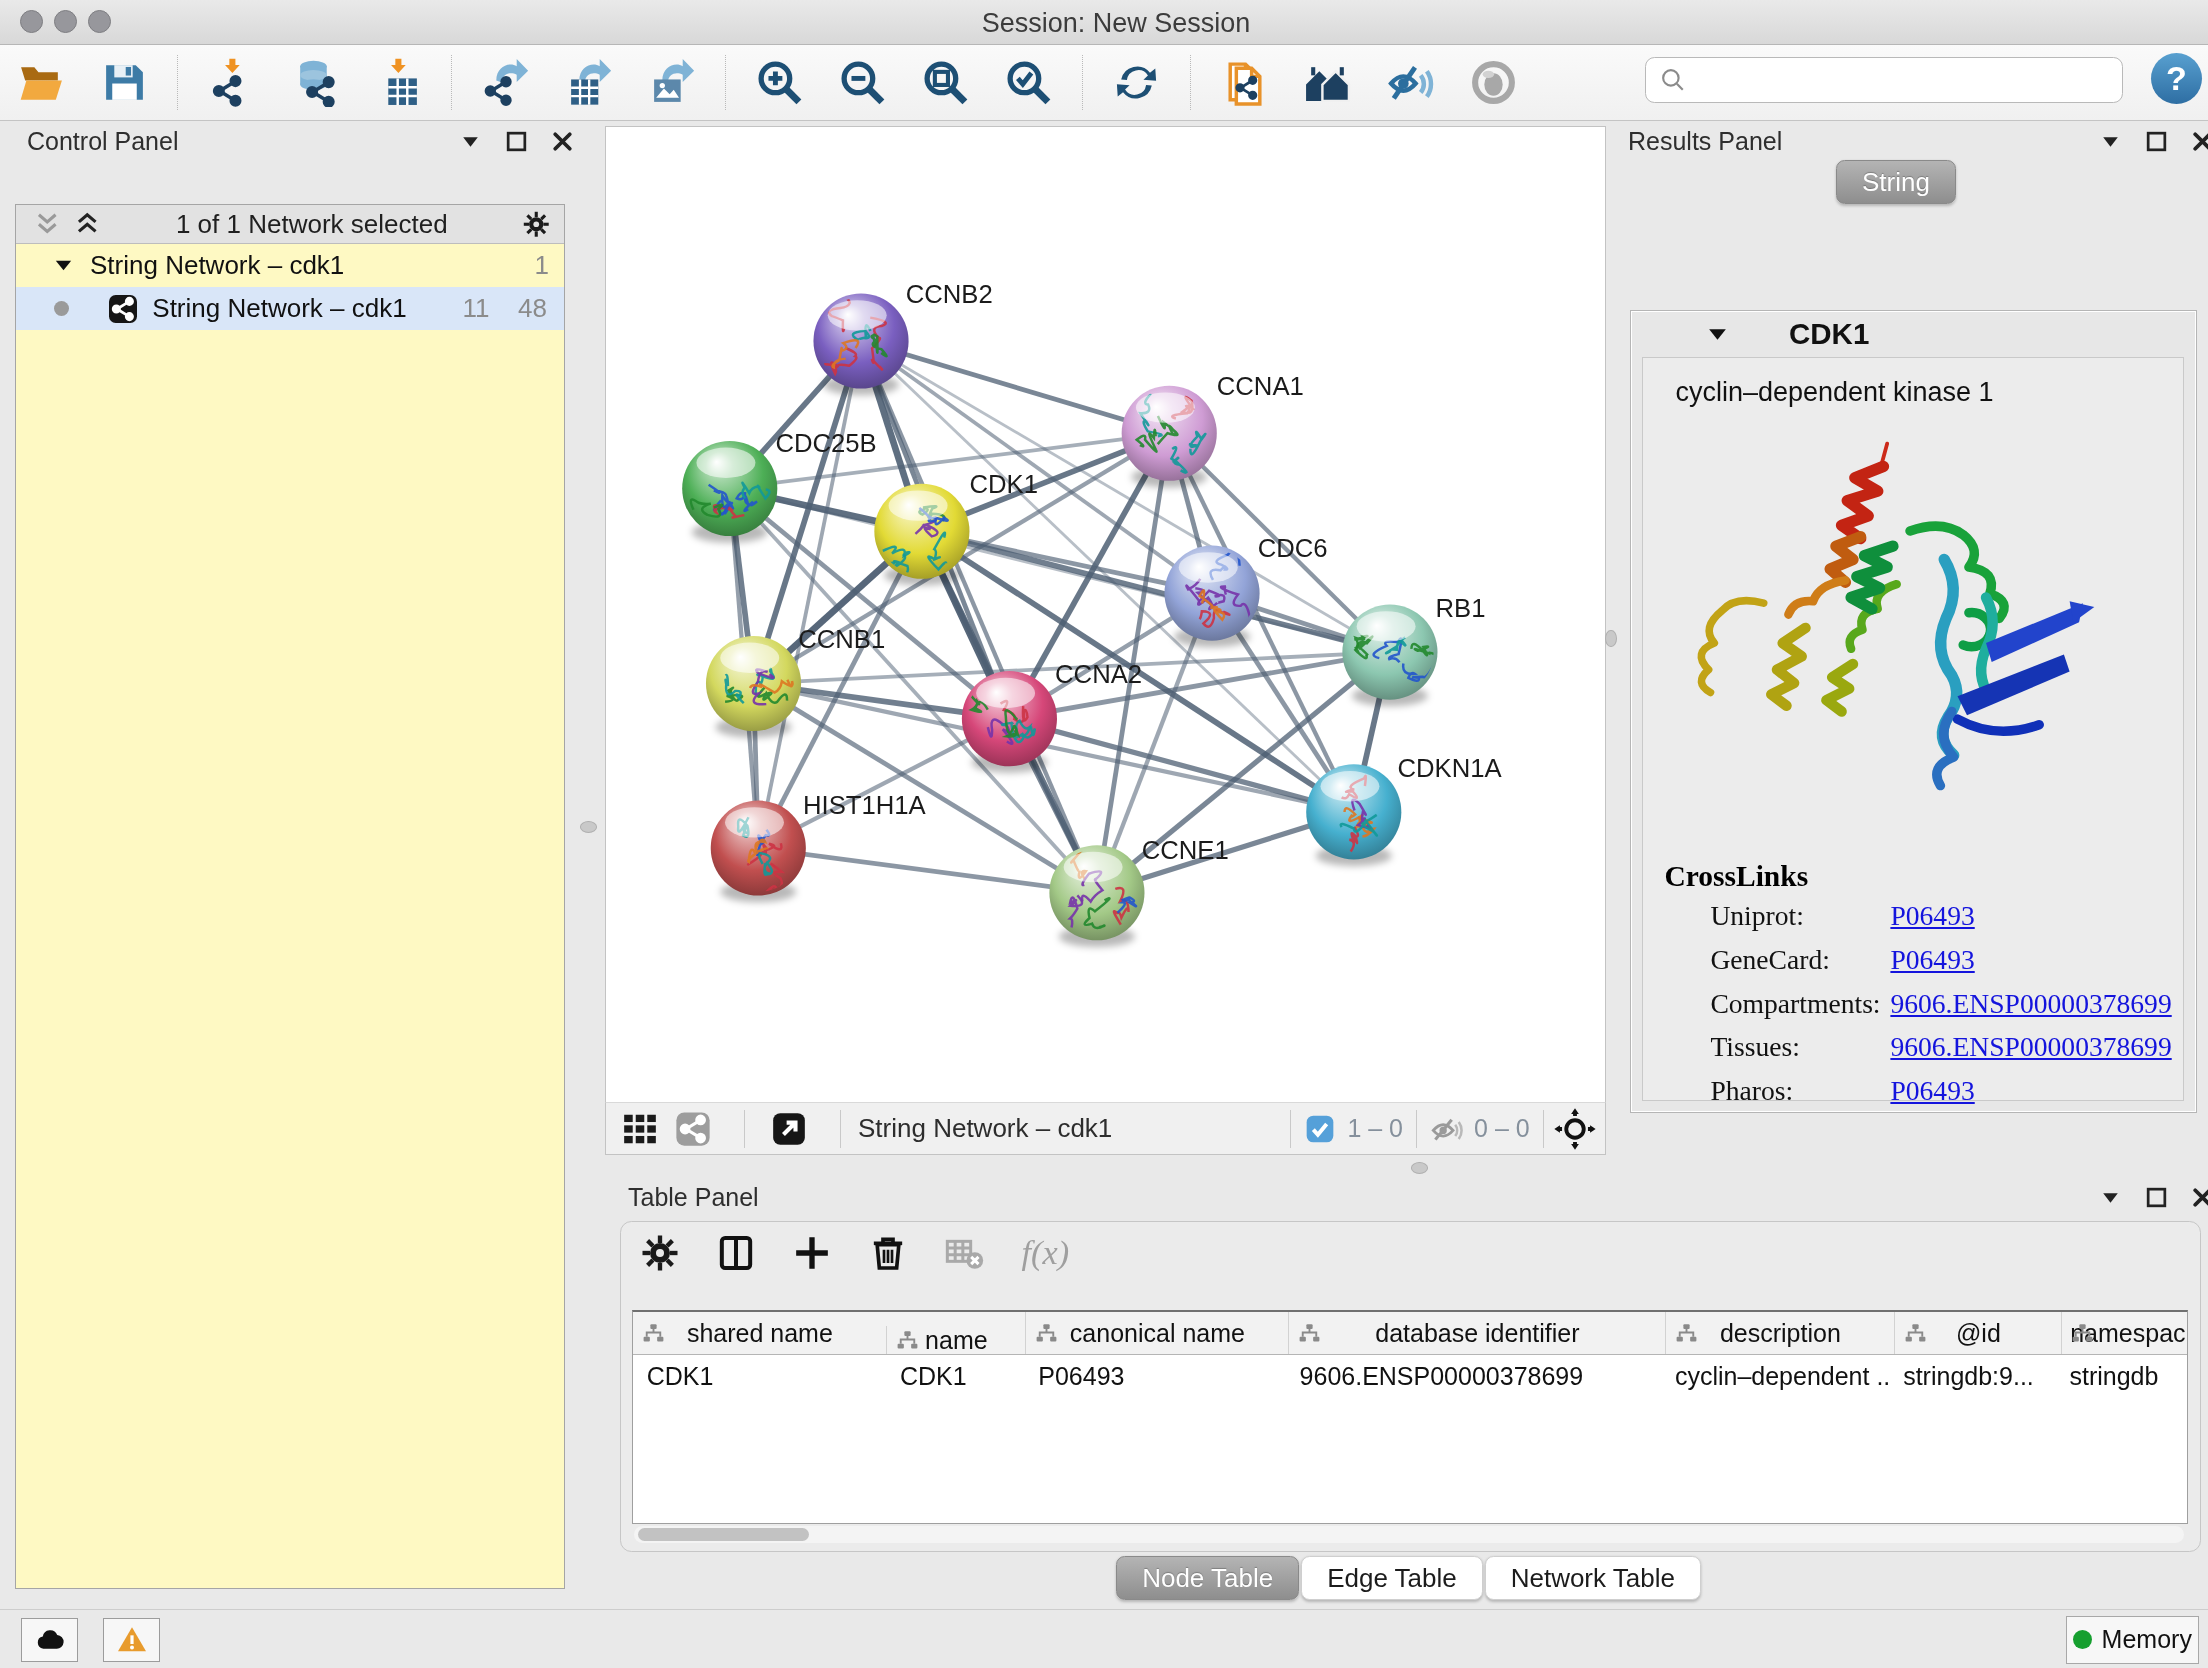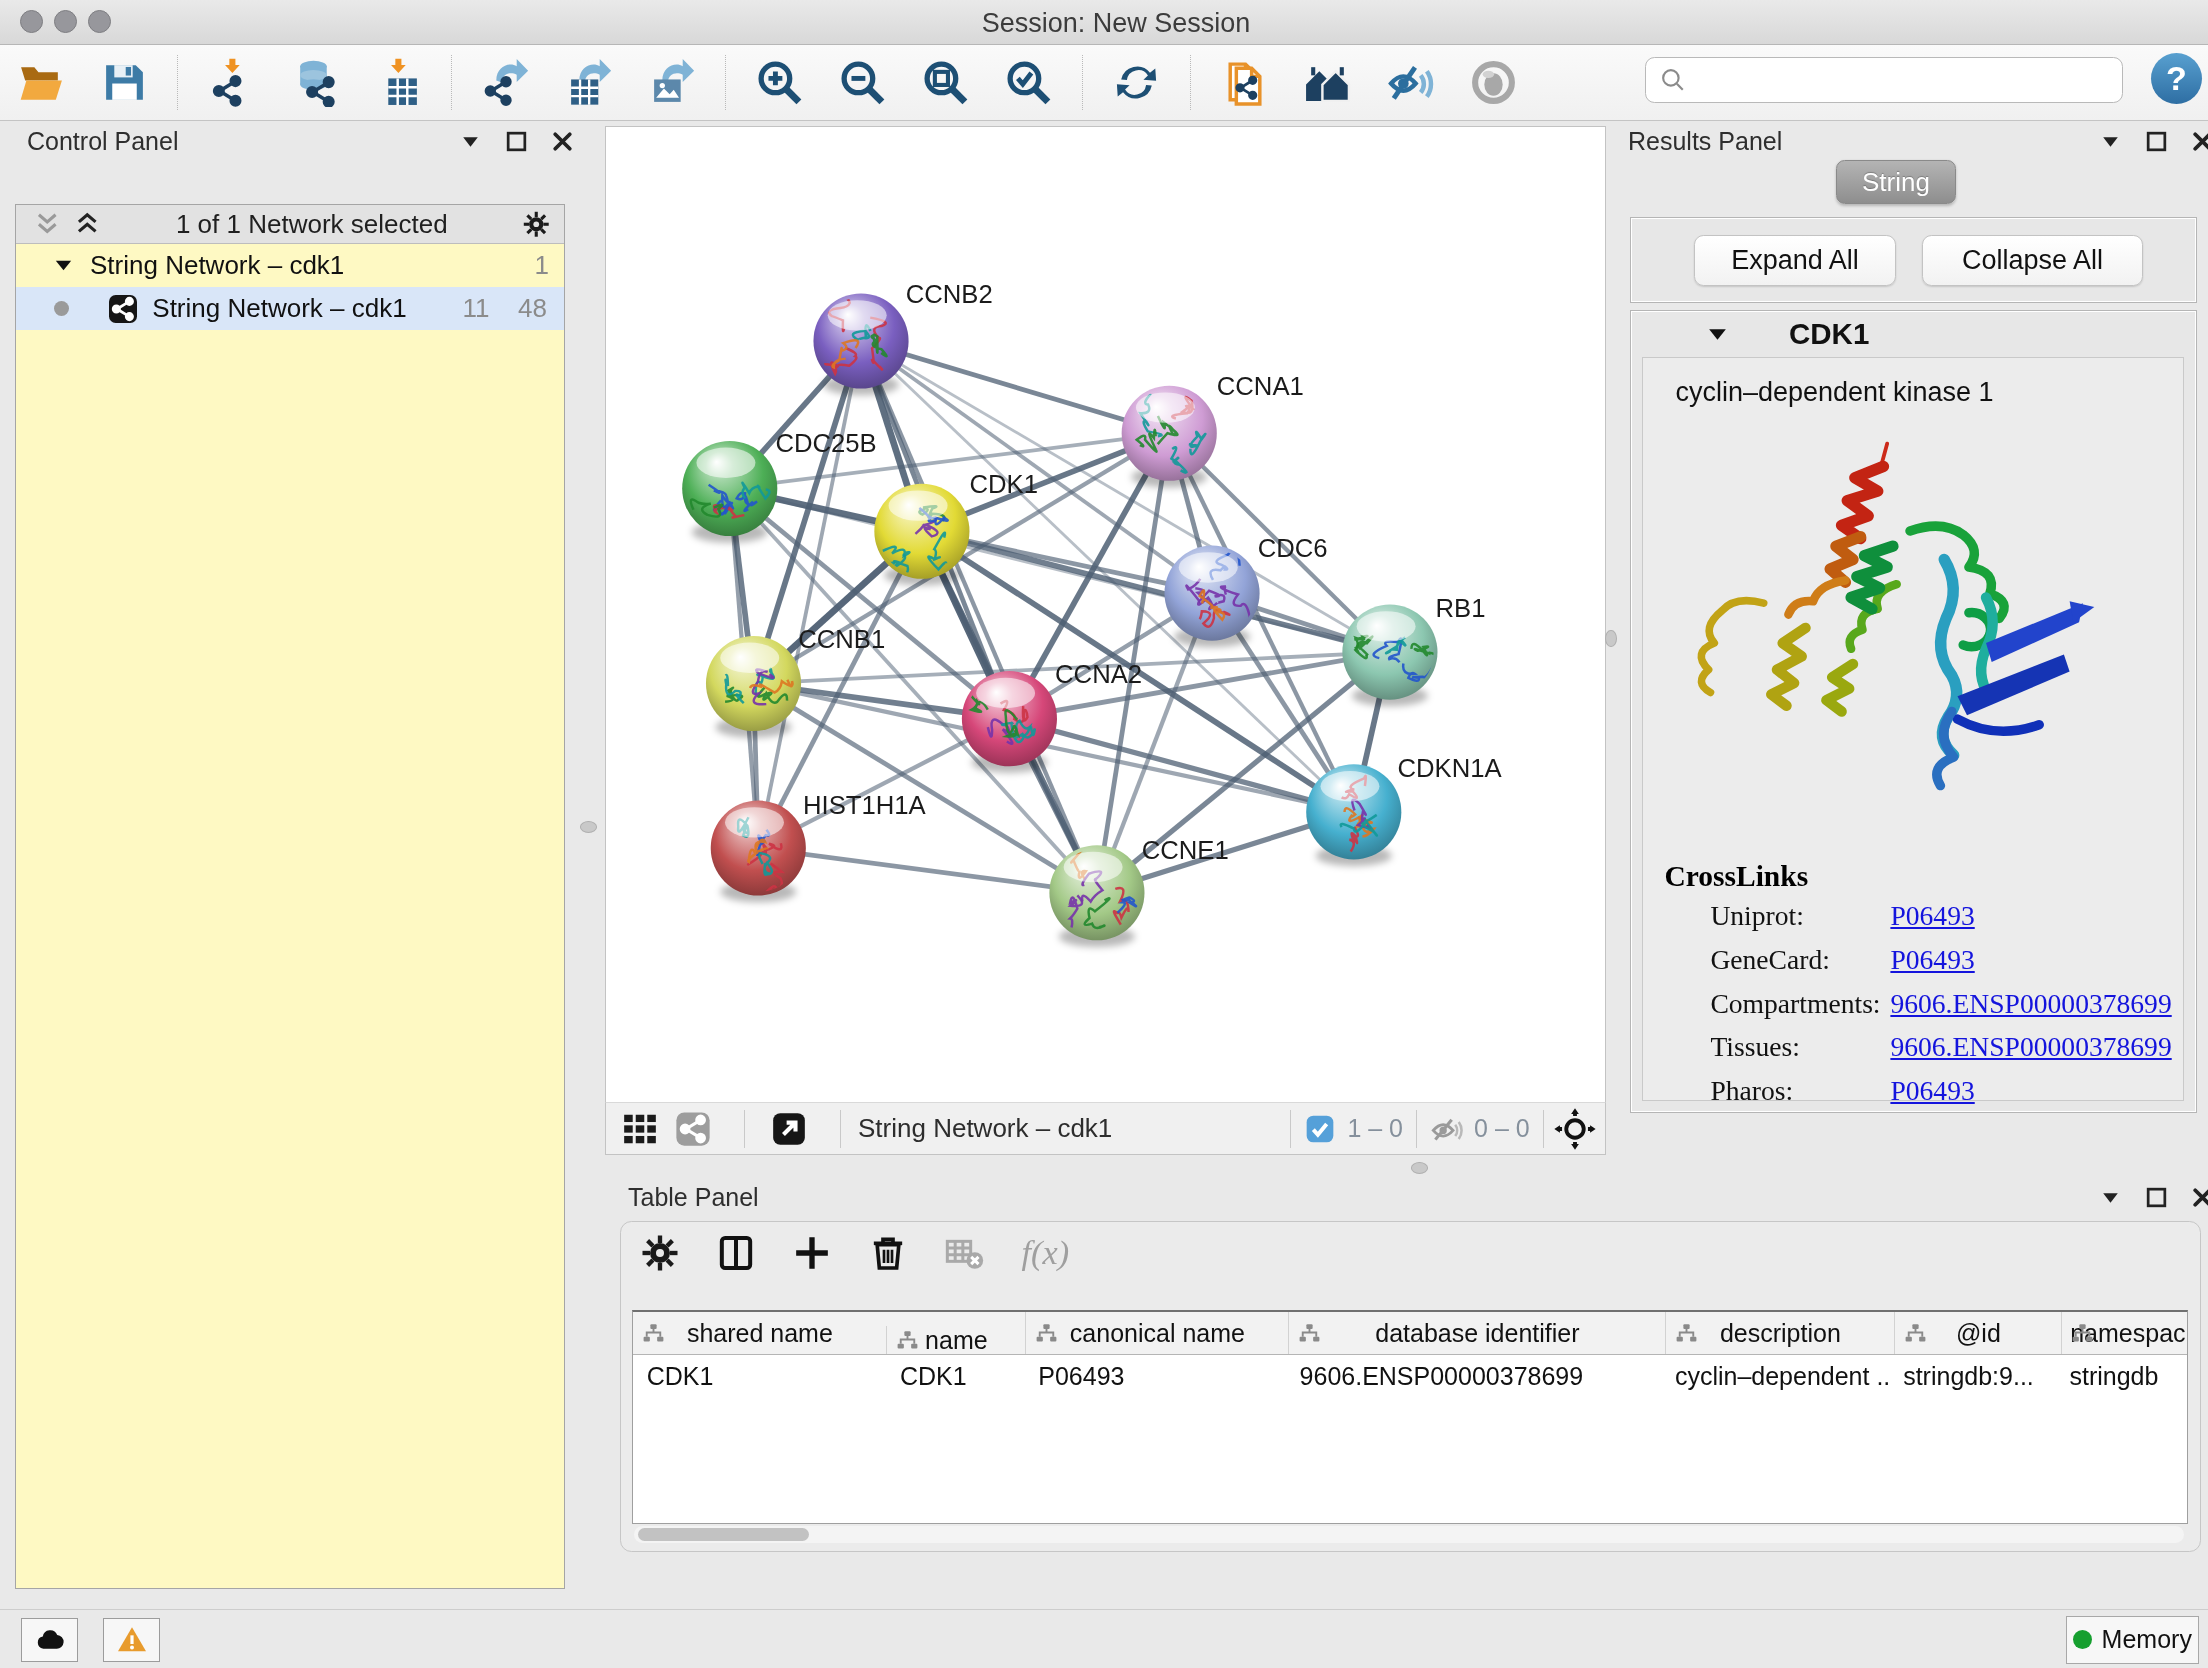--- a/index.html
+++ b/index.html
@@ -734,24 +734,20 @@
         <path d="M5 8 h14 l-7 9z" fill="#222"></path>
       </svg>
     <svg viewBox="0 0 24 24">
         <rect x="4" y="4" width="16" height="16" fill="none" stroke="#222" stroke-width="2.6"></rect>
       </svg>
     <svg viewBox="0 0 24 24">
         <path d="M5 5 L19 19 M19 5 L5 19" stroke="#222" stroke-width="3.6" stroke-linecap="round"></path>
       </svg>
   </div>
   <div class="abs tab sel" style="left:1836px;top:160px">String</div>
-  <div id="rp-frame1" class="abs">
-    <div class="rp-btn" style="left:63px;width:200px">Expand All</div>
-    <div class="rp-btn" style="left:291px;width:219px">Collapse All</div>
-  </div>
   <div id="rp-card" class="abs">
     <div id="rp-card-head">
       <svg viewBox="0 0 24 24">
           <path d="M4 7 h16 l-8 10z" fill="#111"></path>
         </svg>
       <span id="rp-card-title">CDK1</span>
     </div>
     <div id="rp-inner">
       <div id="rp-desc">cyclin–dependent kinase 1</div>
       <svg id="protein-img" viewBox="0 0 480 440">
@@ -932,20 +928,25 @@
           <div class="td" style="width: 362px;">9606.ENSP00000378699</div>
           <div class="td" style="width: 215px;">cyclin–dependent ...</div>
           <div class="td" style="width: 153px;">stringdb:9...</div>
           <div class="td" style="width: 118px;">stringdb</div>
         </div>
     </div>
     <div id="tp-hscroll">
         <div id="tp-thumb"></div>
       </div>
   </div>
+  <div id="bottom-tabs" class="abs">
+      <div class="tab sel">Node Table</div>
+      <div class="tab">Edge Table</div>
+      <div class="tab">Network Table</div>
+    </div>
 
   <div id="statusbar" class="abs">
     <div class="sb-btn" style="left:21px">
         <svg viewBox="0 0 24 24">
           <path d="M7 18.5 a4.6 4.6 0 0 1 -0.4 -9.1 a5.6 5.6 0 0 1 10.8 -1.1 a4.1 4.1 0 0 1 -0.6 10.2z" fill="#111"></path>
         </svg>
       </div>
     <div class="sb-btn" style="left:103px">
         <svg viewBox="0 0 24 24">
           <path d="M12 2.5 L22.5 20.5 H1.5z" fill="#e89b2d"></path>

